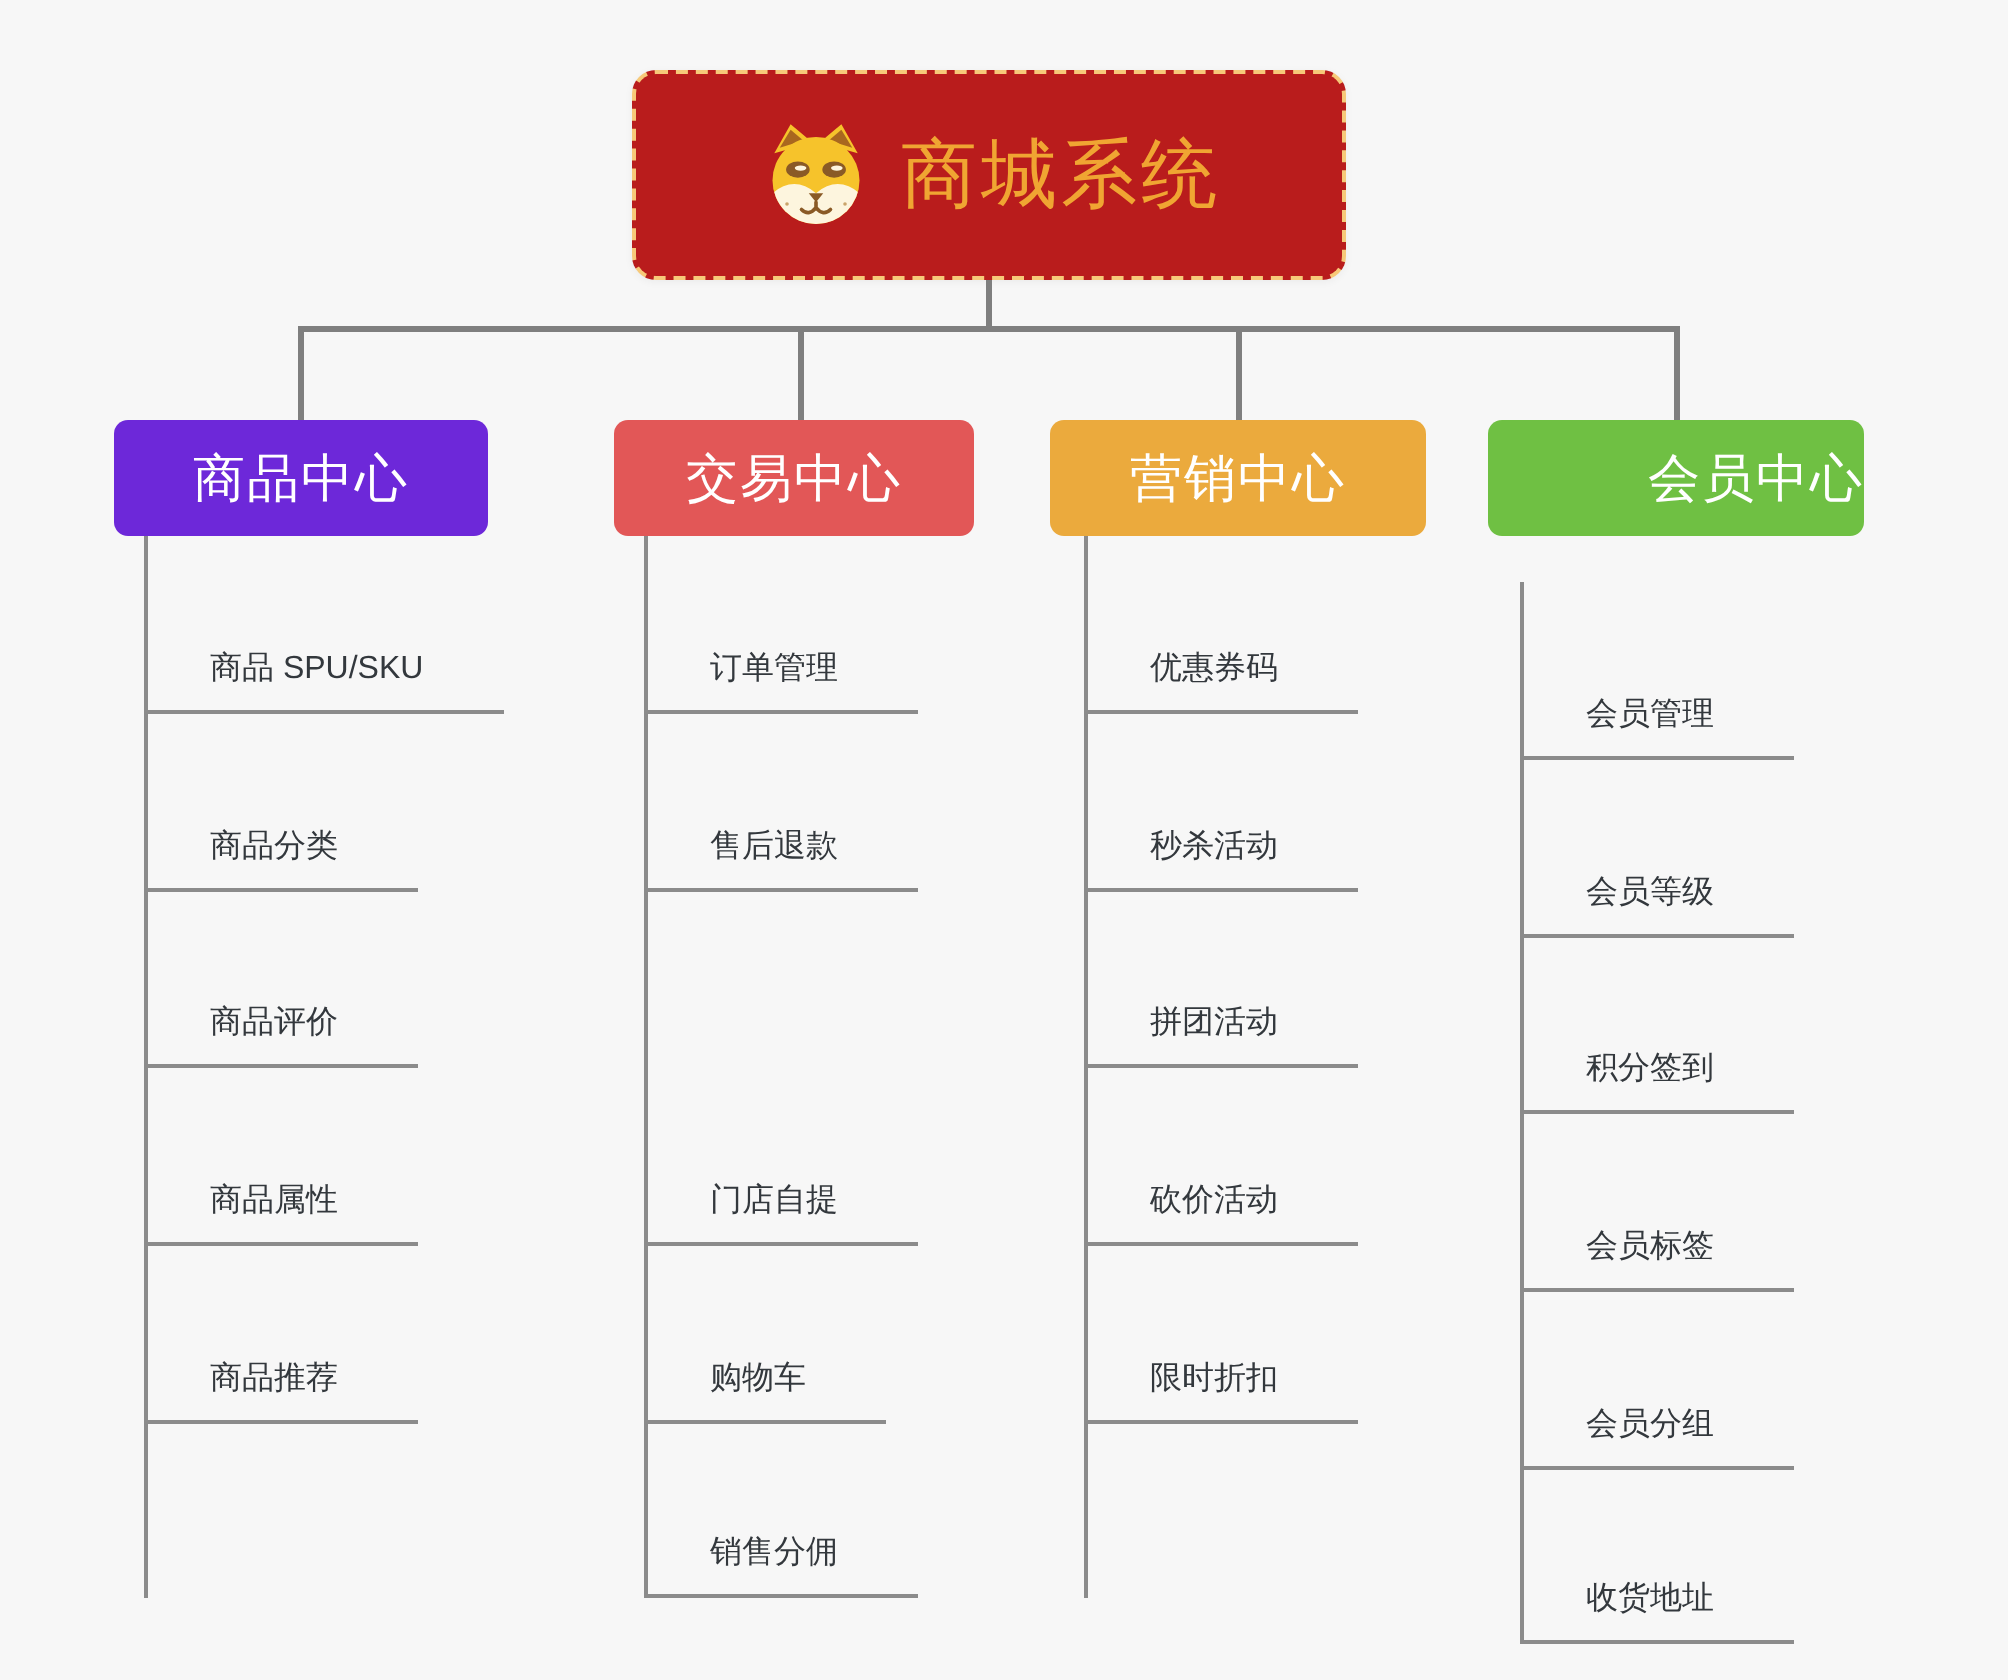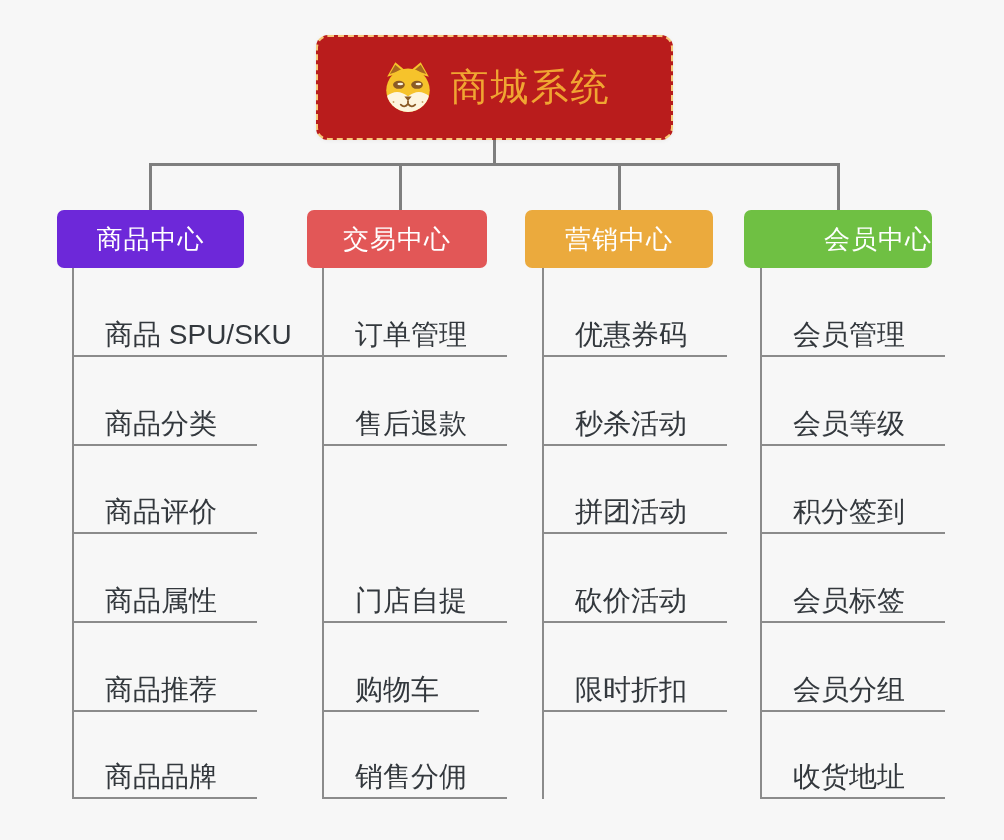--- a/index.html
+++ b/index.html
@@ -58,32 +58,32 @@
   }
   .branch-box.b0{left:57px; width:187px;}
   .branch-box.b1{left:307px;width:180px;}
   .branch-box.b2{left:525px;width:188px;}
   .branch-box.b3{left:744px;width:188px;}
   
   .column{position:absolute;top:268px;width:240px;height:540px;}
   .column.c0{left:72px;}
   .column.c1{left:322px;}
   .column.c2{left:542px;}
-  .column.c3{left:760px;}
+  .column.c3{left:760px;margin-top:23px;}
   .trunk{
     position:absolute;
     left:0;top:0;
     width:2px;height:531px;
     background:#8b8b8b;
   }
   .item{
     position:absolute;
     left:0;
     padding:0 40px 7px 33px;
-    font-size:28px;
+    font-size:16px;
     line-height:26px;
     color:#33383d;
     white-space:nowrap;
     border-bottom:2px solid #8b8b8b;
   }
   .item.i0{top:54px;}
   .item.i1{top:143px;}
   .item.i2{top:231px;}
   .item.i3{top:320px;}
   .item.i4{top:409px;}
@@ -131,21 +131,20 @@
   <div class="branch-box b2" style="background-color: rgb(235, 170, 61);">营销中心</div>
   <div class="branch-box b3" style="background-color: rgb(111, 192, 67); text-align: right;">会员中心</div>
 
   <div class="column c0">
     <div class="trunk"></div>
     <div class="item i0">商品 SPU/SKU</div>
     <div class="item i1">商品分类</div>
     <div class="item i2">商品评价</div>
     <div class="item i3">商品属性</div>
     <div class="item i4">商品推荐</div>
-    <div class="item i5">商品品牌</div>
   </div>
 
   <div class="column c1">
     <div class="trunk"></div>
     <div class="item i0">订单管理</div>
     <div class="item i1">售后退款</div>
     <div class="item i3">门店自提</div>
     <div class="item i4">购物车</div>
     <div class="item i5">销售分佣</div>
   </div>

